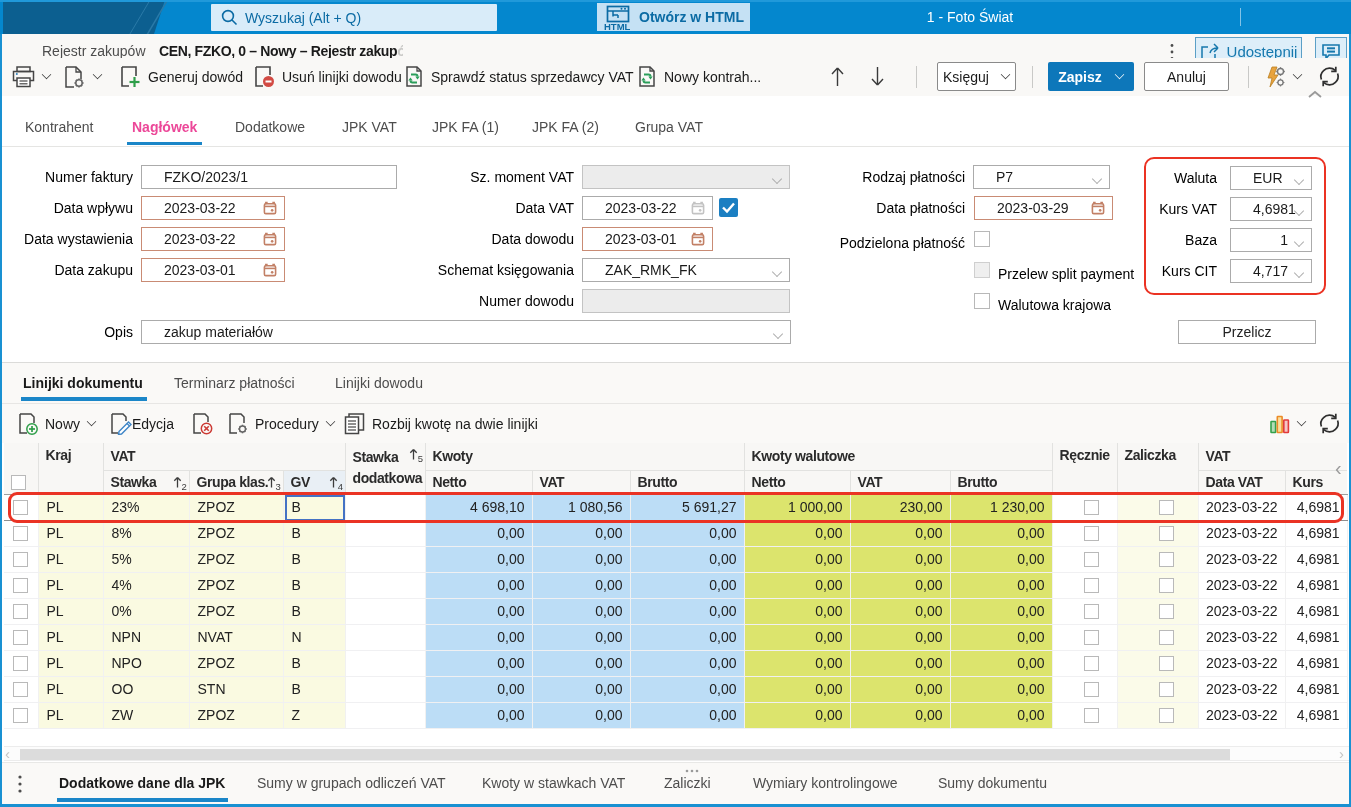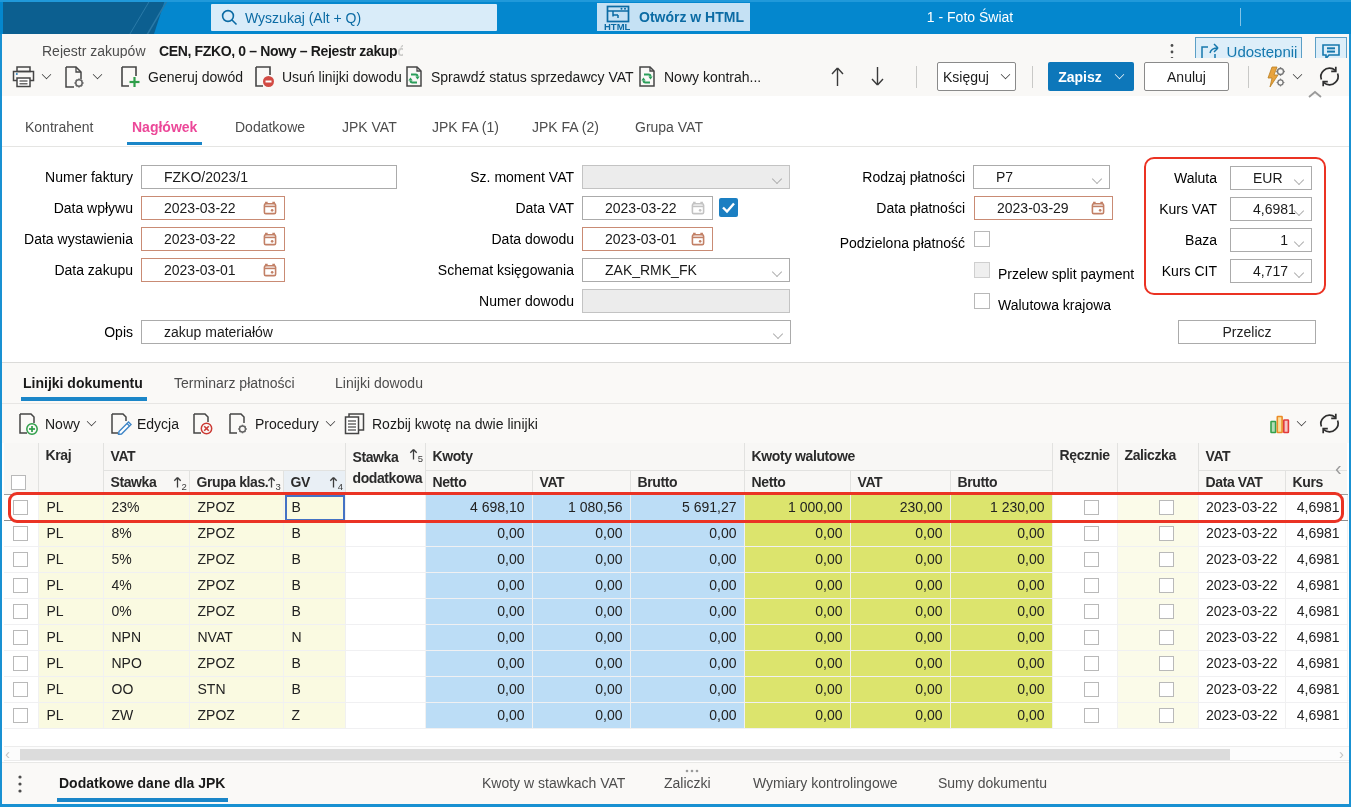--- a/index.html
+++ b/index.html
@@ -451,21 +451,21 @@
         </svg>
         <span style="margin-left:6px">Nowy</span>
         <span class="chev"></span>
       </div>
     <div class="tbtn" style="left:108px;top:5px">
         <svg width="22" height="22" viewBox="0 0 22 22">
           <path d="M2 1 L13 1 L16 4 L16 8 M2 1 L2 20 L8 20" fill="none" stroke="#454545" stroke-width="1.5"></path>
           <path d="M9 18.5 L18.5 9 L21 11.5 L11.5 21 L8.5 21.5 Z" fill="#fff" stroke="#3f86c7" stroke-width="1.4"></path>
           <line x1="17" y1="10.5" x2="19.5" y2="13" stroke="#3f86c7" stroke-width="1.2"></line>
         </svg>
-        <span style="margin-left:5px">Edycja</span>
+        <span style="">Edycja</span>
       </div>
     <div class="tbtn" style="left:190px;top:5px">
         <svg width="22" height="22" viewBox="0 0 22 22">
           <path d="M2 1 L13 1 L16 4 L16 9 M2 1 L2 20 L9 20" fill="none" stroke="#454545" stroke-width="1.5"></path>
           <circle cx="14.5" cy="15.5" r="5.2" fill="none" stroke="#cc3b35" stroke-width="1.5"></circle>
           <g stroke="#cc3b35" stroke-width="1.6">
             <line x1="12.2" y1="13.2" x2="16.8" y2="17.8"></line>
             <line x1="16.8" y1="13.2" x2="12.2" y2="17.8"></line>
           </g>
         </svg>
@@ -742,20 +742,21 @@
   <div id="hscroll">
       <div class="thumb"></div>
     </div>
   <div id="btabs">
     <div class="abs" style="left:16px;top:11px"><svg width="4" height="20" viewBox="0 0 4 20">
           <circle cx="2" cy="3" r="1.6" fill="#4d4d4d"></circle>
           <circle cx="2" cy="10" r="1.6" fill="#4d4d4d"></circle>
           <circle cx="2" cy="17" r="1.6" fill="#4d4d4d"></circle>
         </svg></div>
     <div class="btab active" style="left:57px">Dodatkowe dane dla JPK<div class="tabline"></div></div>
+    <div class="btab" style="left:255px">Sumy w grupach odliczeń VAT</div>
     <div class="btab" style="left:480px">Kwoty w stawkach VAT</div>
     <div class="btab" style="left:662px">Zaliczki</div>
     <div class="btab" style="left:751px">Wymiary kontrolingowe</div>
     <div class="btab" style="left:936px">Sumy dokumentu</div>
   </div>
   <div class="abs" style="left:683px;top:760px;width:14px;height:4px"><svg width="14" height="4">
         <circle cx="2" cy="2" r="1.3" fill="#9a9a9a"></circle>
         <circle cx="7" cy="2" r="1.3" fill="#9a9a9a"></circle>
         <circle cx="12" cy="2" r="1.3" fill="#9a9a9a"></circle>
       </svg></div>

